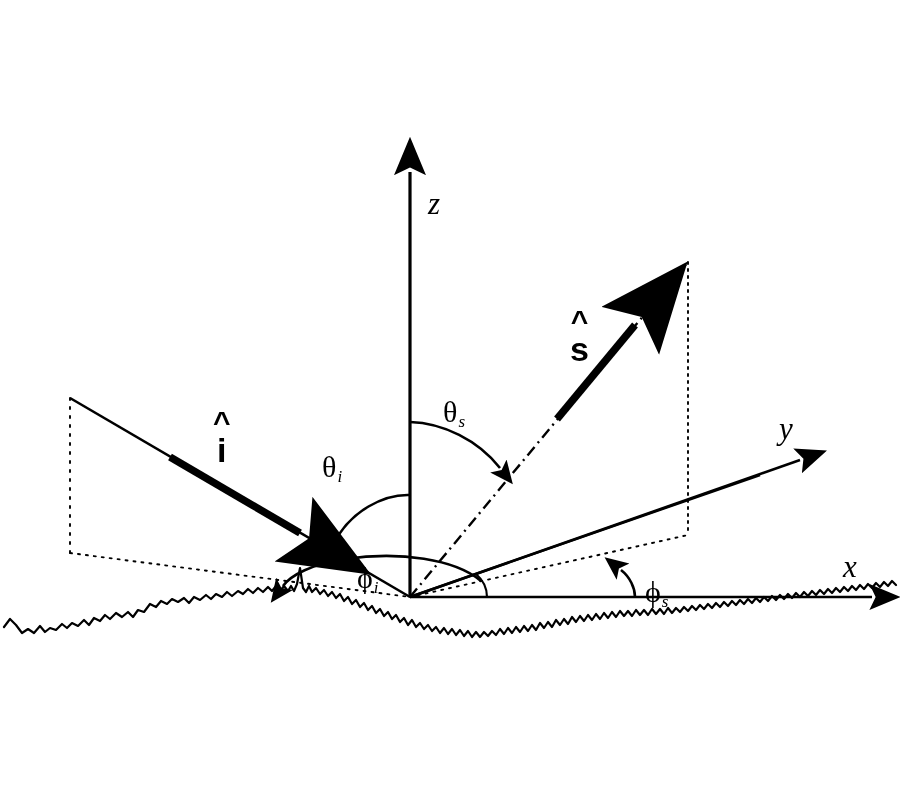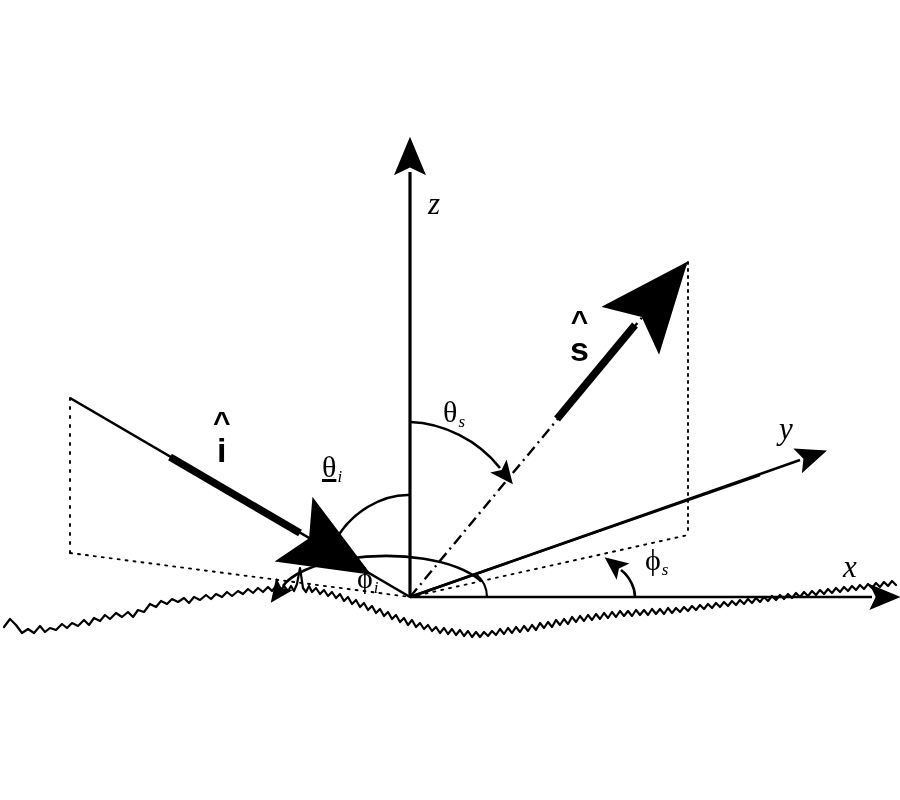--- a/index.html
+++ b/index.html
@@ -172,29 +172,29 @@
   <div class="lbl vec-lbl" style="left:213px; top:414px;">
     <span class="hat">^</span>
     <span>i</span>
   </div>
 
   <div class="lbl vec-lbl" style="left:570px; top:313px;">
     <span class="hat">^</span>
     <span>s</span>
   </div>
 
-  <div class="lbl ang-lbl" style="left:322px; top:452px;text-decoration:underline;">
+  <div class="lbl ang-lbl" style="left:322px; top:452px;">
     <span>θ</span><span class="sub">i</span>
   </div>
 
   <div class="lbl ang-lbl" style="left:443px; top:365px;margin-top:32px;">
     <span>θ</span><span class="sub">s</span>
   </div>
 
   <div class="lbl ang-lbl" style="left:357px; top:519px;margin-top:44px;">
     <span>ϕ</span><span class="sub">i</span>
   </div>
 
-  <div class="lbl ang-lbl" style="left:645px; top:545px;">
+  <div class="lbl ang-lbl" style="left:645px; top:577px;">
     <span>ϕ</span><span class="sub">s</span>
   </div>
 
 </div>
 
 </body></html>

